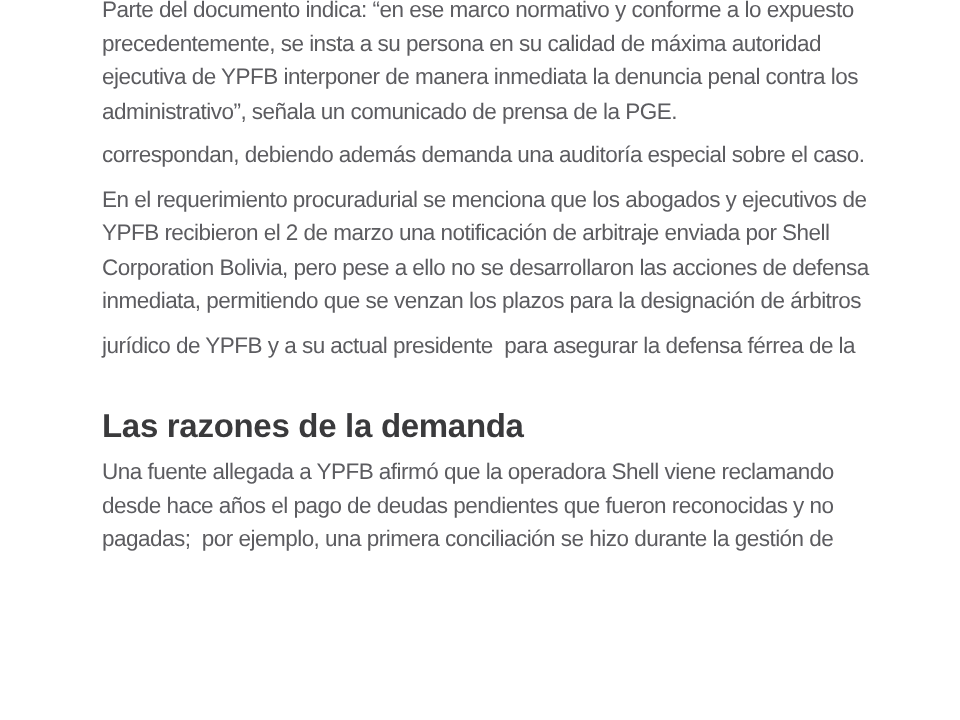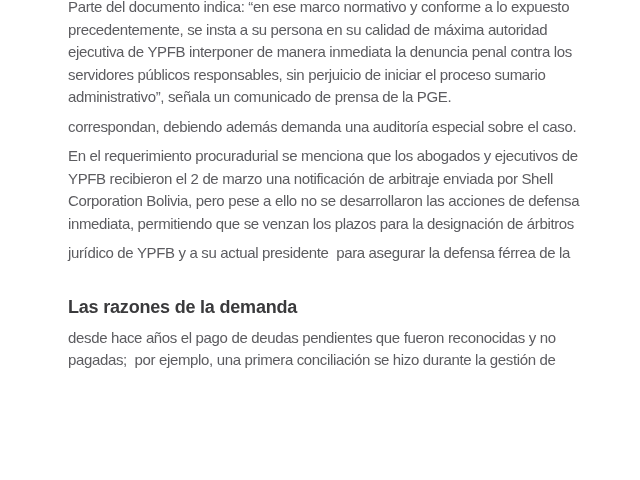--- a/index.html
+++ b/index.html
@@ -25,38 +25,37 @@
     letter-spacing: -0.35px;
     color: var(--body-text);
     font-weight: 400;
   }
   .para.first { margin-top: -4px; }
   .line {
     display: block;
     white-space: pre; 
   }
   .section-heading {
-    font-size: 18px;
+    font-size: 22px;
     line-height: 22px;
     font-weight: 700;
     letter-spacing: -0.2px;
     color: var(--heading-text);
     margin: 31px 0 9px 0;
   }
 </style>
 </head>
 <body>
 
 <div class="page">
 
   <p class="para first">
     <span class="line">Parte del documento indica: “en ese marco normativo y conforme a lo expuesto</span>
     <span class="line">precedentemente, se insta a su persona en su calidad de máxima autoridad</span>
     <span class="line">ejecutiva de YPFB interponer de manera inmediata la denuncia penal contra los</span>
-    <span class="line">servidores públicos responsables, sin perjuicio de iniciar el proceso sumario</span>
     <span class="line">administrativo”, señala un comunicado de prensa de la PGE.</span>
   </p>
 
   <p class="para">
     <span class="line">correspondan, debiendo además demanda una auditoría especial sobre el caso.</span>
   </p>
 
   <p class="para">
     <span class="line">En el requerimiento procuradurial se menciona que los abogados y ejecutivos de</span>
     <span class="line">YPFB recibieron el 2 de marzo una notificación de arbitraje enviada por Shell</span>
@@ -64,17 +63,18 @@
     <span class="line">inmediata, permitiendo que se venzan los plazos para la designación de árbitros</span>
   </p>
 
   <p class="para">
     <span class="line">jurídico de YPFB y a su actual presidente  para asegurar la defensa férrea de la</span>
   </p>
 
   <h2 class="section-heading">Las razones de la demanda</h2>
 
   <p class="para">
+    <span class="line">Una fuente allegada a YPFB afirmó que la operadora Shell viene reclamando</span>
     <span class="line">desde hace años el pago de deudas pendientes que fueron reconocidas y no</span>
     <span class="line">pagadas;  por ejemplo, una primera conciliación se hizo durante la gestión de</span>
   </p>
 
 </div>
 
 </body></html>

